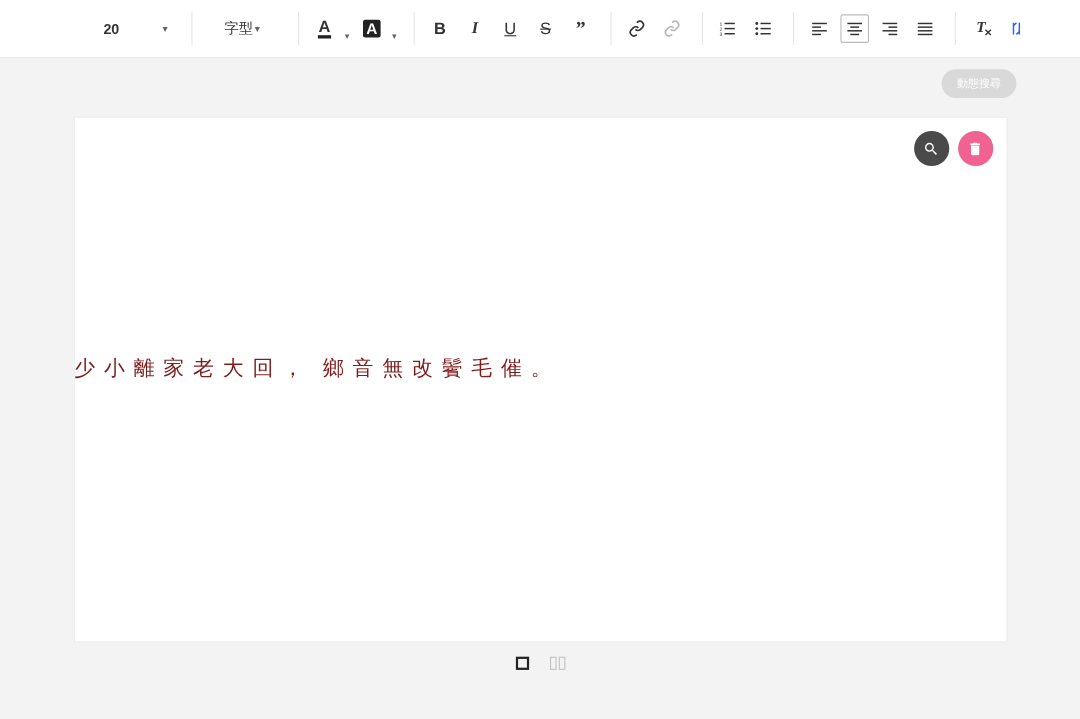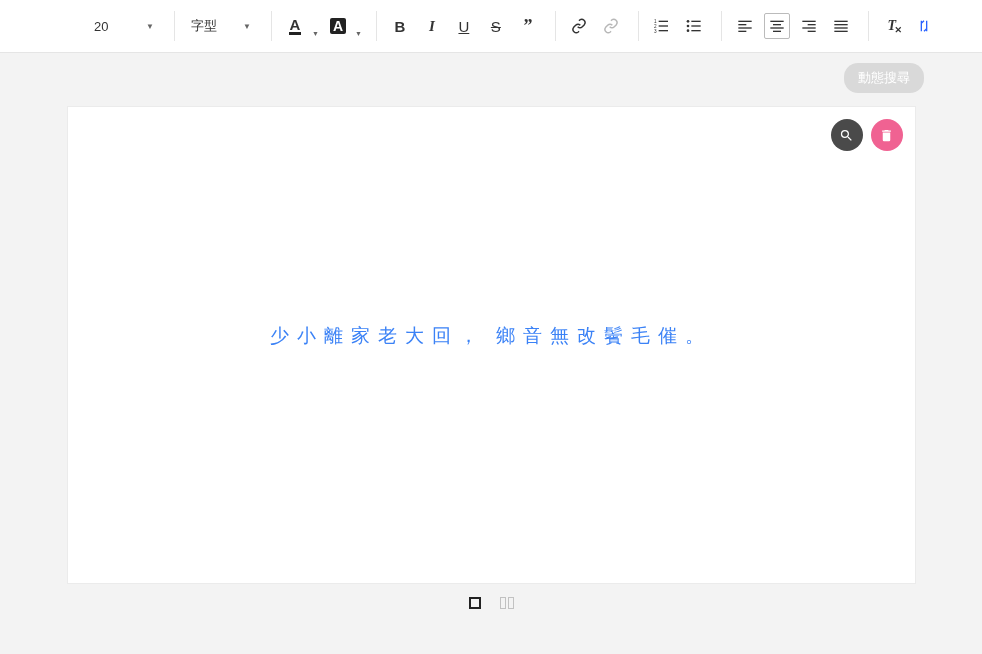--- a/index.html
+++ b/index.html
@@ -20,40 +20,40 @@
     gap: 4px;
   }
   .tb-group {
     display: flex;
     align-items: center;
     gap: 6px;
     padding: 0 10px;
     border-left: 1px solid #e5e5e5;
     height: 30px;
   }
-  .tb-group:first-child { border-left: none; padding-left: 68px; }
+  .tb-group:first-child { border-left: none; padding-left: 68px; font-weight: bold; }
   .font-size-select {
     width: 72px;
     height: 26px;
     font-size: 13px;
     color: #333;
     display: flex;
     align-items: center;
     justify-content: space-between;
     padding: 0 6px;
     cursor: pointer;
   }
   .font-family-select {
     width: 72px;
     height: 26px;
     font-size: 13px;
     color: #333;
     display: flex;
     align-items: center;
-    justify-content: space-between;
+    justify-content: center;
     padding: 0 6px;
     cursor: pointer;
   }
   .caret {
     font-size: 8px;
     color: #666;
   }
   .tb-btn {
     width: 26px;
     height: 26px;
@@ -102,21 +102,21 @@
   .content-area {
     position: relative;
     padding: 12px 0 0 0;
   }
   .dynamic-search-pill {
     position: absolute;
     right: 58px;
     top: 10px;
     background: #d9d9d9;
     color: #fff;
-    font-size: 13px;
+    font-size: 10px;
     padding: 6px 14px;
     border-radius: 14px;
     cursor: pointer;
   }
   .slide {
     width: 847px;
     height: 476px;
     background: #fff;
     margin: 42px auto 0;
     position: relative;
@@ -139,22 +139,21 @@
     cursor: pointer;
   }
   .circle-zoom { background: #4a4a4a; }
   .circle-del { background: #f06292; }
   .circle-btn svg { width: 15px; height: 15px; fill: #fff; }
   .poem {
     position: absolute;
     top: 215px;
     left: 0;
     right: 0;
-    text-align: center;
-    color: #3b82f6;
+    color: #7f1d1d;
     font-size: 19px;
     letter-spacing: 8px;
     line-height: 1.5;
   }
   .poem p { margin-bottom: 24px; }
   .poem .gap { display:inline-block; width: 10px; }
   .bottom-icons {
     width: 847px;
     margin: 12px auto 0;
     display: flex;

